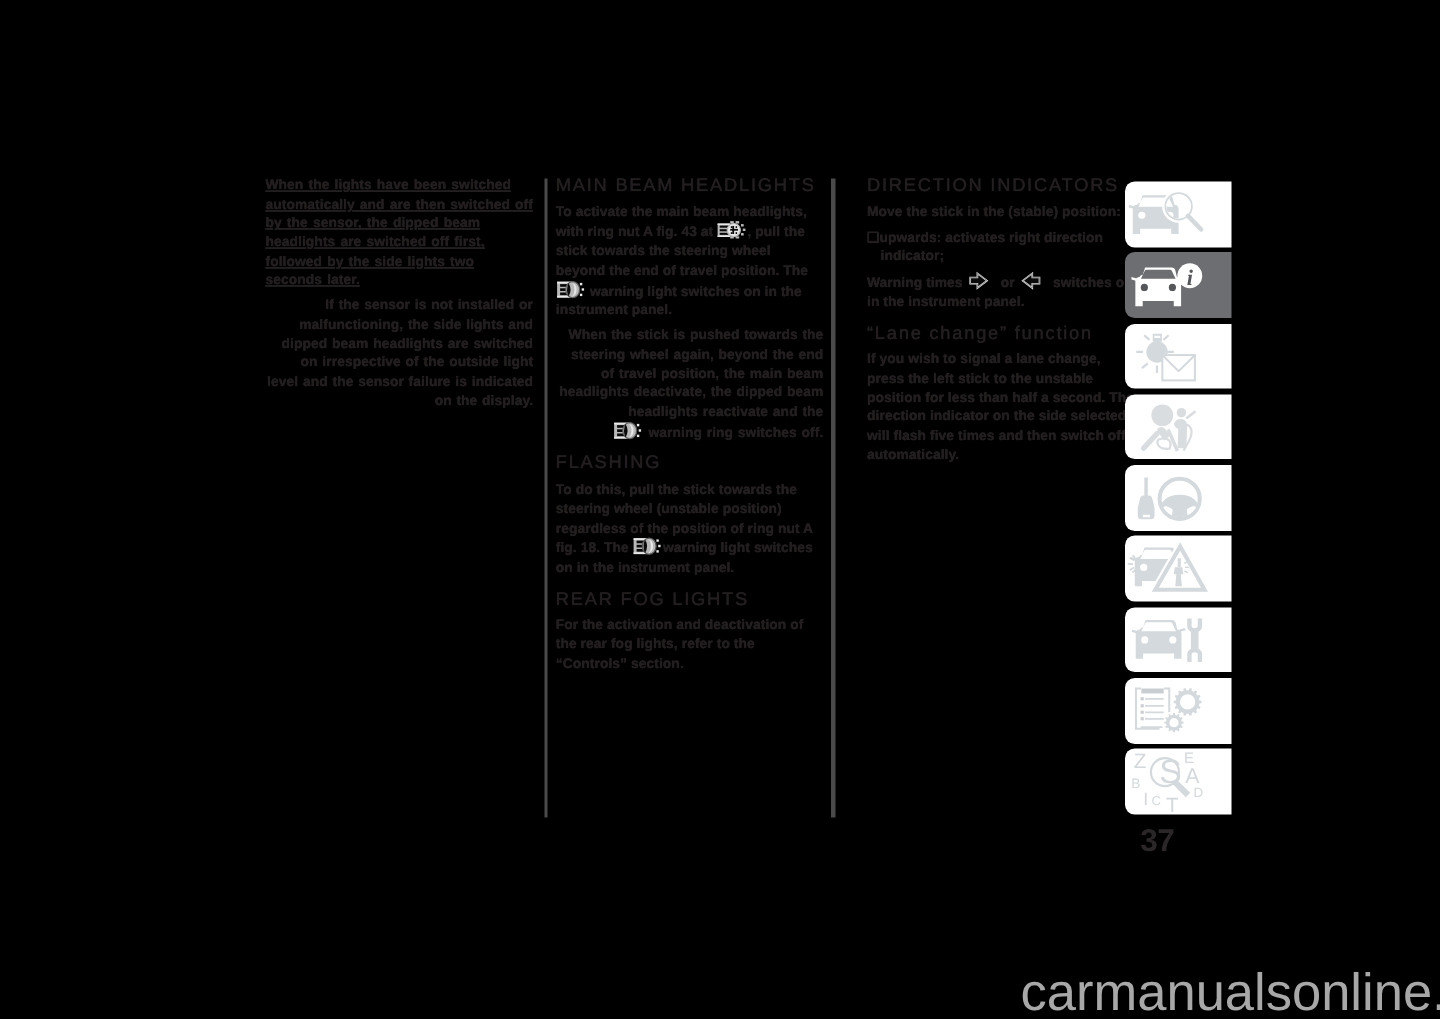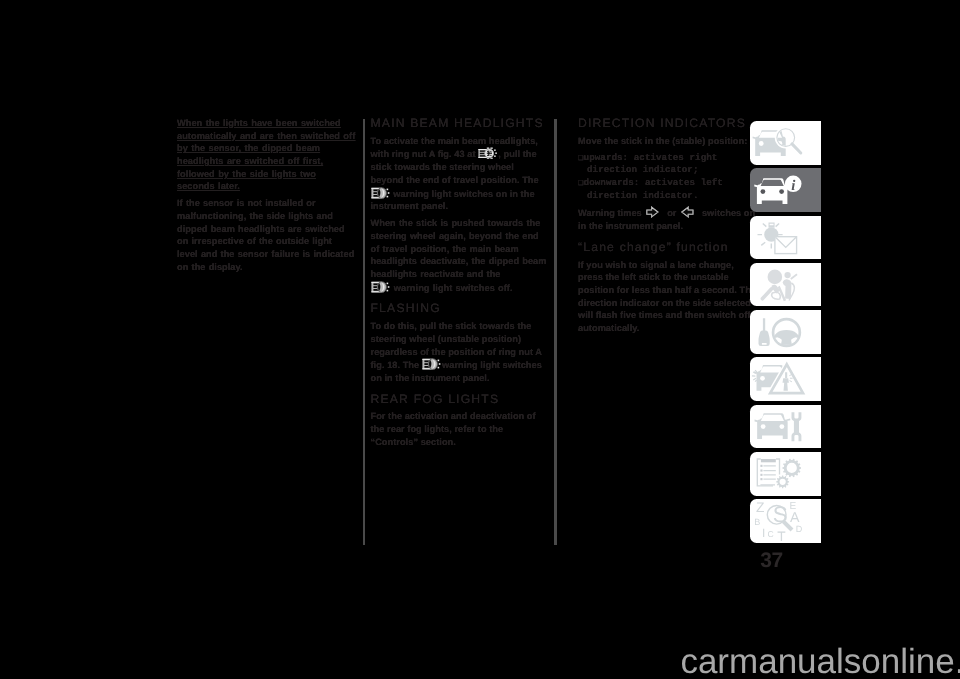--- a/index.html
+++ b/index.html
@@ -9,25 +9,25 @@
 
   .col{position:absolute;top:117px;width:178.4px;
        text-shadow:0 0 0.55px #231f20, 0 0 0.55px #231f20;color:#231f20;
        font-size:9.2px;line-height:12.67px;font-weight:bold;letter-spacing:0.06px;}
   .c1{left:177px;}
   .c2{left:370.5px;}
   .c3{left:562px;margin-left:16px;}
 
   .col p{margin:0 0 4.2px 0;}
   .col p.loose{word-spacing:0.78px;text-decoration:underline;}
-  .col p.loose2{word-spacing:0.55px;}
+  .col p.loose2{word-spacing:0.55px;text-align:right;}
   .col h3{margin:0 0 5.0px 0;font-size:12.2px;line-height:12.67px;font-weight:normal;
           letter-spacing:1.18px;white-space:nowrap;}
   .col h3.sp{margin-top:8px;}
-  .col ul{margin:0 0 4.2px 0;padding:0;list-style:none;font-family:Liberation Mono, monospace;}
+  .col ul{margin:0 0 4.2px 0;padding:0;list-style:none;}
   .col li{margin:0;padding-left:9px;text-indent:-9px;}
 
   .sep{position:absolute;width:2.4px;background:#4a4a4a;top:119px;height:426px;}
   .sep1{left:362.6px;}
   .sep2{left:554.4px;}
 
   .sidebar{position:absolute;left:750.2px;top:121px;width:71px;}
   .tab{position:relative;height:43.5px;margin-bottom:3.8px;background:#fff;
        border-radius:6.5px 0 0 6.5px;overflow:hidden;}
   .tab.sel{background:#6d6e72;}
@@ -119,21 +119,21 @@
  </g>
  <ellipse cx="54" cy="30.5" rx="23" ry="27" fill="#b8b8b8"></ellipse>
  <ellipse cx="54" cy="30.5" rx="23" ry="27" fill="none" stroke="#5c5c5c" stroke-width="4"></ellipse>
  <path d="M48 7 a24 24 0 0 1 0 47 a15 24 0 0 0 0-47 z" fill="#e8e8e8"></path>
  <path d="M40 8 q14 22 0 45 q-10-22 0-45 z" fill="#0a0a0a"></path>
  <g fill="#e8e8e8">
   <rect x="78" y="8" width="8" height="8"></rect>
   <rect x="84" y="26" width="8" height="8"></rect>
   <rect x="78" y="44" width="8" height="8"></rect>
  </g>
-</svg></span> </span><span>warning light switches off.</span></p>
+</svg></span> </span><span>warning ring switches off.</span></p>
     <h3 class="sp">FLASHING</h3>
     <p><span>To do this, pull the stick towards the steering wheel (unstable position) regardless of the position of ring nut A fig. 18. The</span><span class="nb"> <span class="inl"><svg viewBox="0 0 101 61">
  <rect x="2" y="4" width="52" height="53" fill="#b8b8b8"></rect>
  <g fill="#e8e8e8">
                 <rect x="2" y="4" width="52" height="6"></rect>
                 <rect x="2" y="51" width="52" height="6"></rect>
               </g>
  <g fill="#0a0a0a">
   <rect x="12" y="12" width="42" height="9"></rect>
   <rect x="12" y="26" width="42" height="9"></rect>
@@ -151,21 +151,20 @@
 </svg></span></span><span>warning light switches on in the instrument panel.</span></p>
     <h3 class="sp">REAR FOG LIGHTS</h3>
     <p>For the activation and deactivation of the rear fog lights, refer to the “Controls” section.</p>
   </div>
 
   <div class="col c3">
     <h3>DIRECTION INDICATORS</h3>
     <p>Move the stick in the (stable) position:</p>
     <ul>
       <li><span class="bl">❑</span><span>upwards: activates right direction indicator;</span></li>
-      <li><span class="bl">❑</span><span>downwards: activates left direction indicator.</span></li>
     </ul>
     <p><span>Warning times</span><span class="nb"> <span class="inl"><svg viewBox="0 0 101 61">
  <path d="M14 20 h24 V6 L70 30.5 L38 55 V41 H14 Z" fill="#0a0a0a" stroke="#e8e8e8" stroke-width="5.5" stroke-linejoin="miter"></path>
  <path d="M14 20 h24 V6 L70 30.5 L38 55 V41 H14 Z" fill="none" stroke="#6f6f6f" stroke-width="2.4" stroke-linejoin="miter"></path>
 </svg></span> </span><span>or</span><span class="nb"> <span class="inl"><svg viewBox="0 0 101 61">
  <path d="M70 20 h-24 V6 L14 30.5 L46 55 V41 h24 Z" fill="#0a0a0a" stroke="#e8e8e8" stroke-width="5.5" stroke-linejoin="miter"></path>
  <path d="M70 20 h-24 V6 L14 30.5 L46 55 V41 h24 Z" fill="none" stroke="#6f6f6f" stroke-width="2.4" stroke-linejoin="miter"></path>
 </svg></span> </span><span>switches on in the instrument panel.</span></p>
     <h3 class="sp lc">“Lane change” function</h3>
     <p>If you wish to signal a lane change, press the left stick to the unstable position for less than half a second. The direction indicator on the side selected will flash five times and then switch off automatically.</p>

